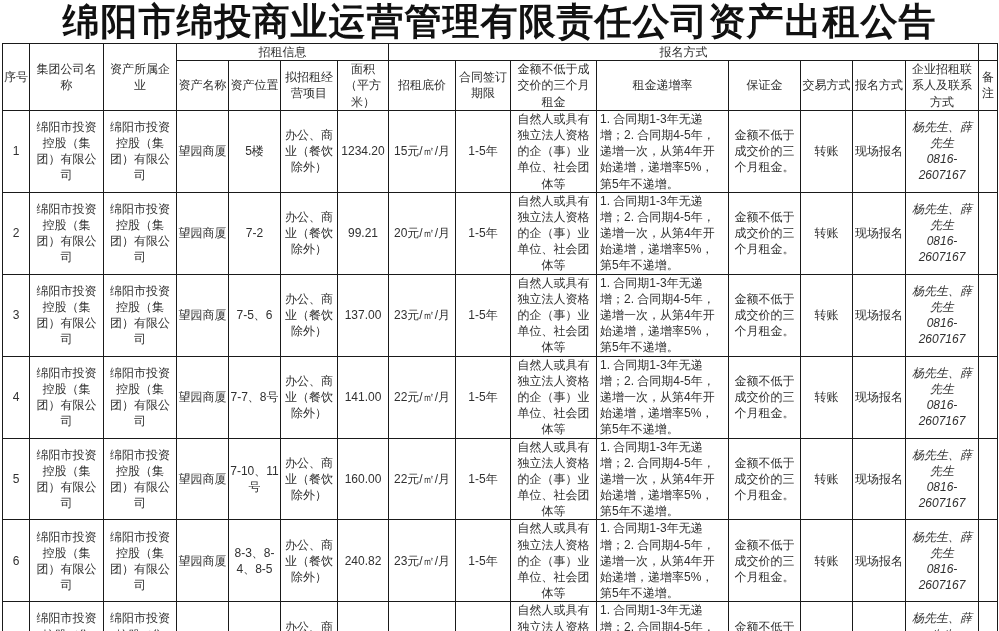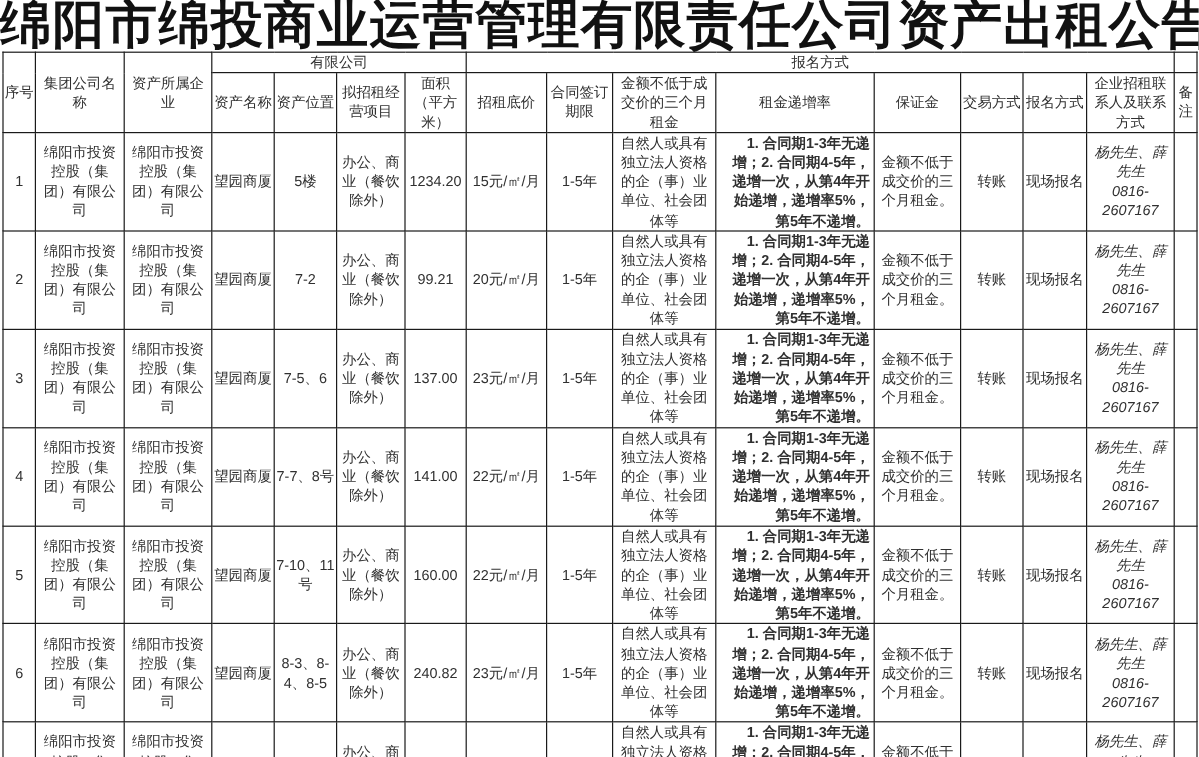--- a/index.html
+++ b/index.html
@@ -13,21 +13,21 @@
     width: 999px;
     height: 631px;
     background: #ffffff;
     color: #2e2e2e;
     overflow: hidden;
   }
   .doc-title {
     height: 43px;
     line-height: 43px;
     text-align: center;
-    font-size: 43px;
+    font-size: 37px;
     font-weight: bold;
     color: #111111;
     letter-spacing: 1px;
     white-space: nowrap;
   }
   table.announce {
     border-collapse: collapse;
     table-layout: fixed;
     width: 995px;
     margin-left: 2px;
@@ -42,21 +42,21 @@
     font-weight: normal;
     line-height: 1.35;
     overflow: hidden;
     overflow-wrap: break-word;
   }
   thead tr.group-row { height: 17px; }
   thead tr.col-row  { height: 33px; }
   tbody tr { height: 67px; }
   
   th.prewrap, td.prewrap { white-space: pre-line; }
-  tbody td:nth-child(11) { text-align: right; padding: 0 3px; font-weight: bold; }   
+  tbody td:nth-child(11) { text-align: left; padding: 0 3px; }   
   tbody td:nth-child(15) { white-space: pre-line; font-style: italic; }              
 </style>
 </head>
 <body>
 
 <div class="page">
 
   <div class="doc-title">绵阳市绵投商业运营管理有限责任公司资产出租公告</div>
 
   <table class="announce">
@@ -77,21 +77,21 @@
       <col style="width:53px">
       <col style="width:73px">
       <col style="width:19px">
     </colgroup>
 
     <thead>
       <tr class="group-row">
         <th rowspan="2">序号</th>
         <th rowspan="2">集团公司名称</th>
         <th rowspan="2">资产所属企业</th>
-        <th colspan="4">有限公司</th>
+        <th colspan="4">招租信息</th>
         <th colspan="8">报名方式</th>
         <th></th>
       </tr>
       <tr class="col-row">
         <th>资产名称</th>
         <th>资产位置</th>
         <th>拟招租经营项目</th>
         <th class="prewrap">面积
 （平方米）</th>
         <th>招租底价</th>

